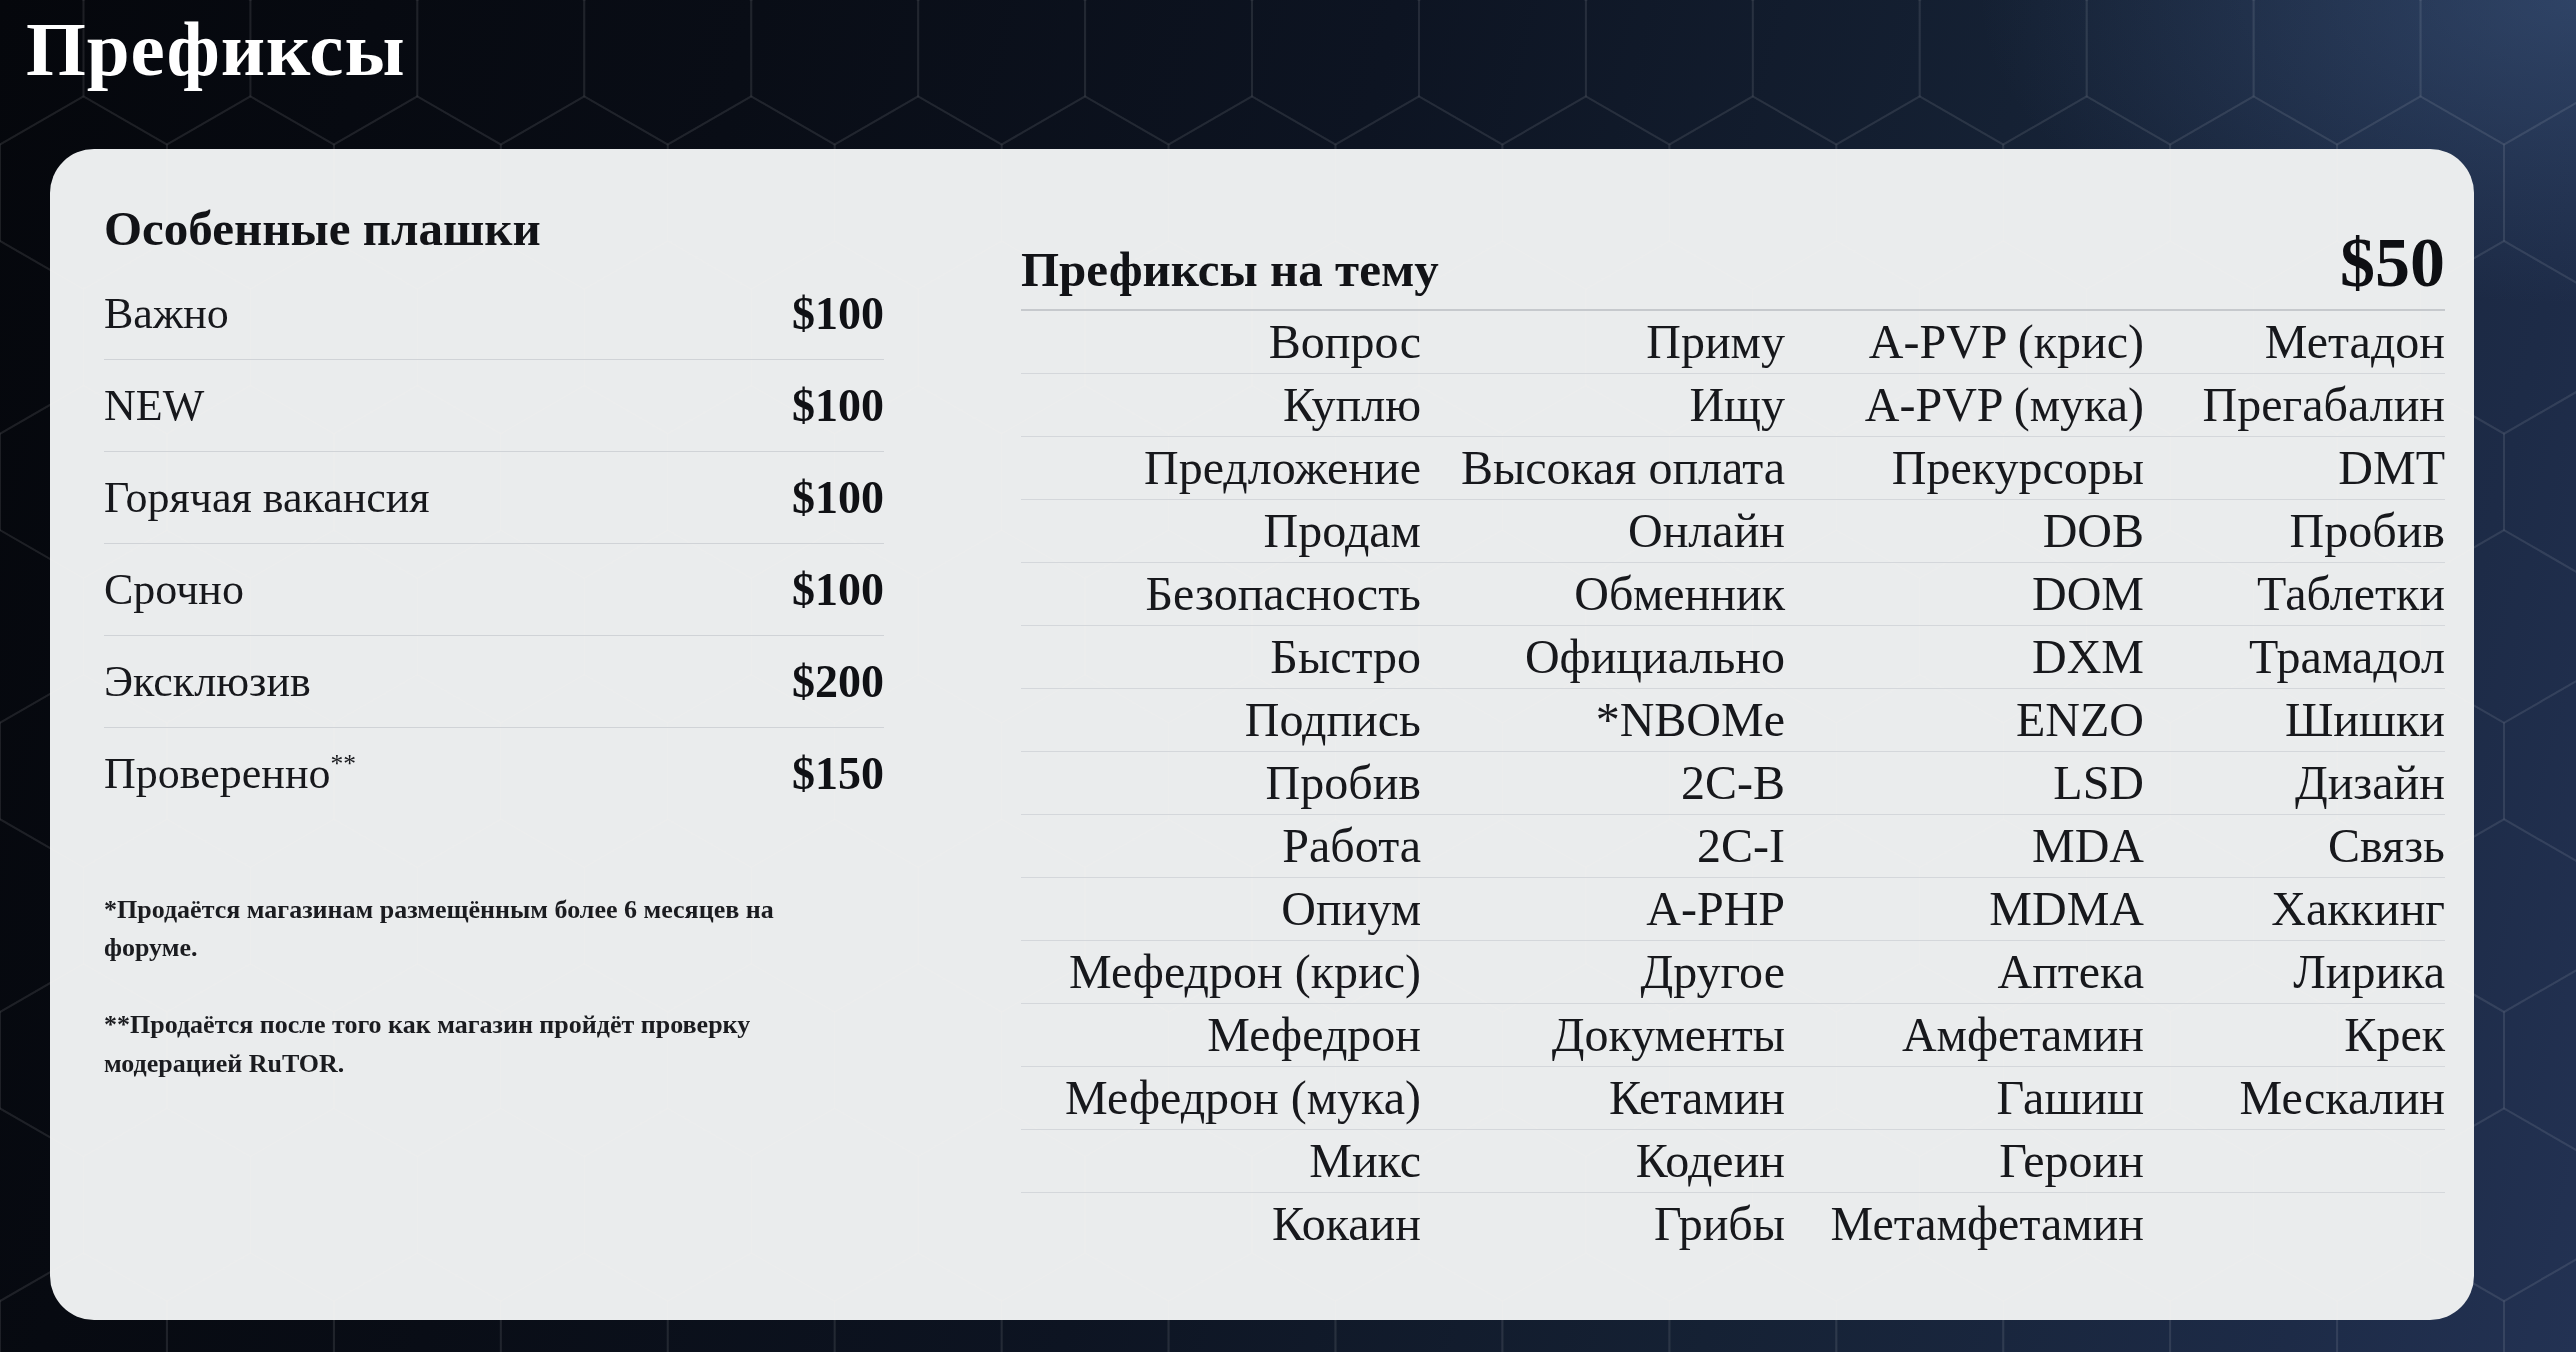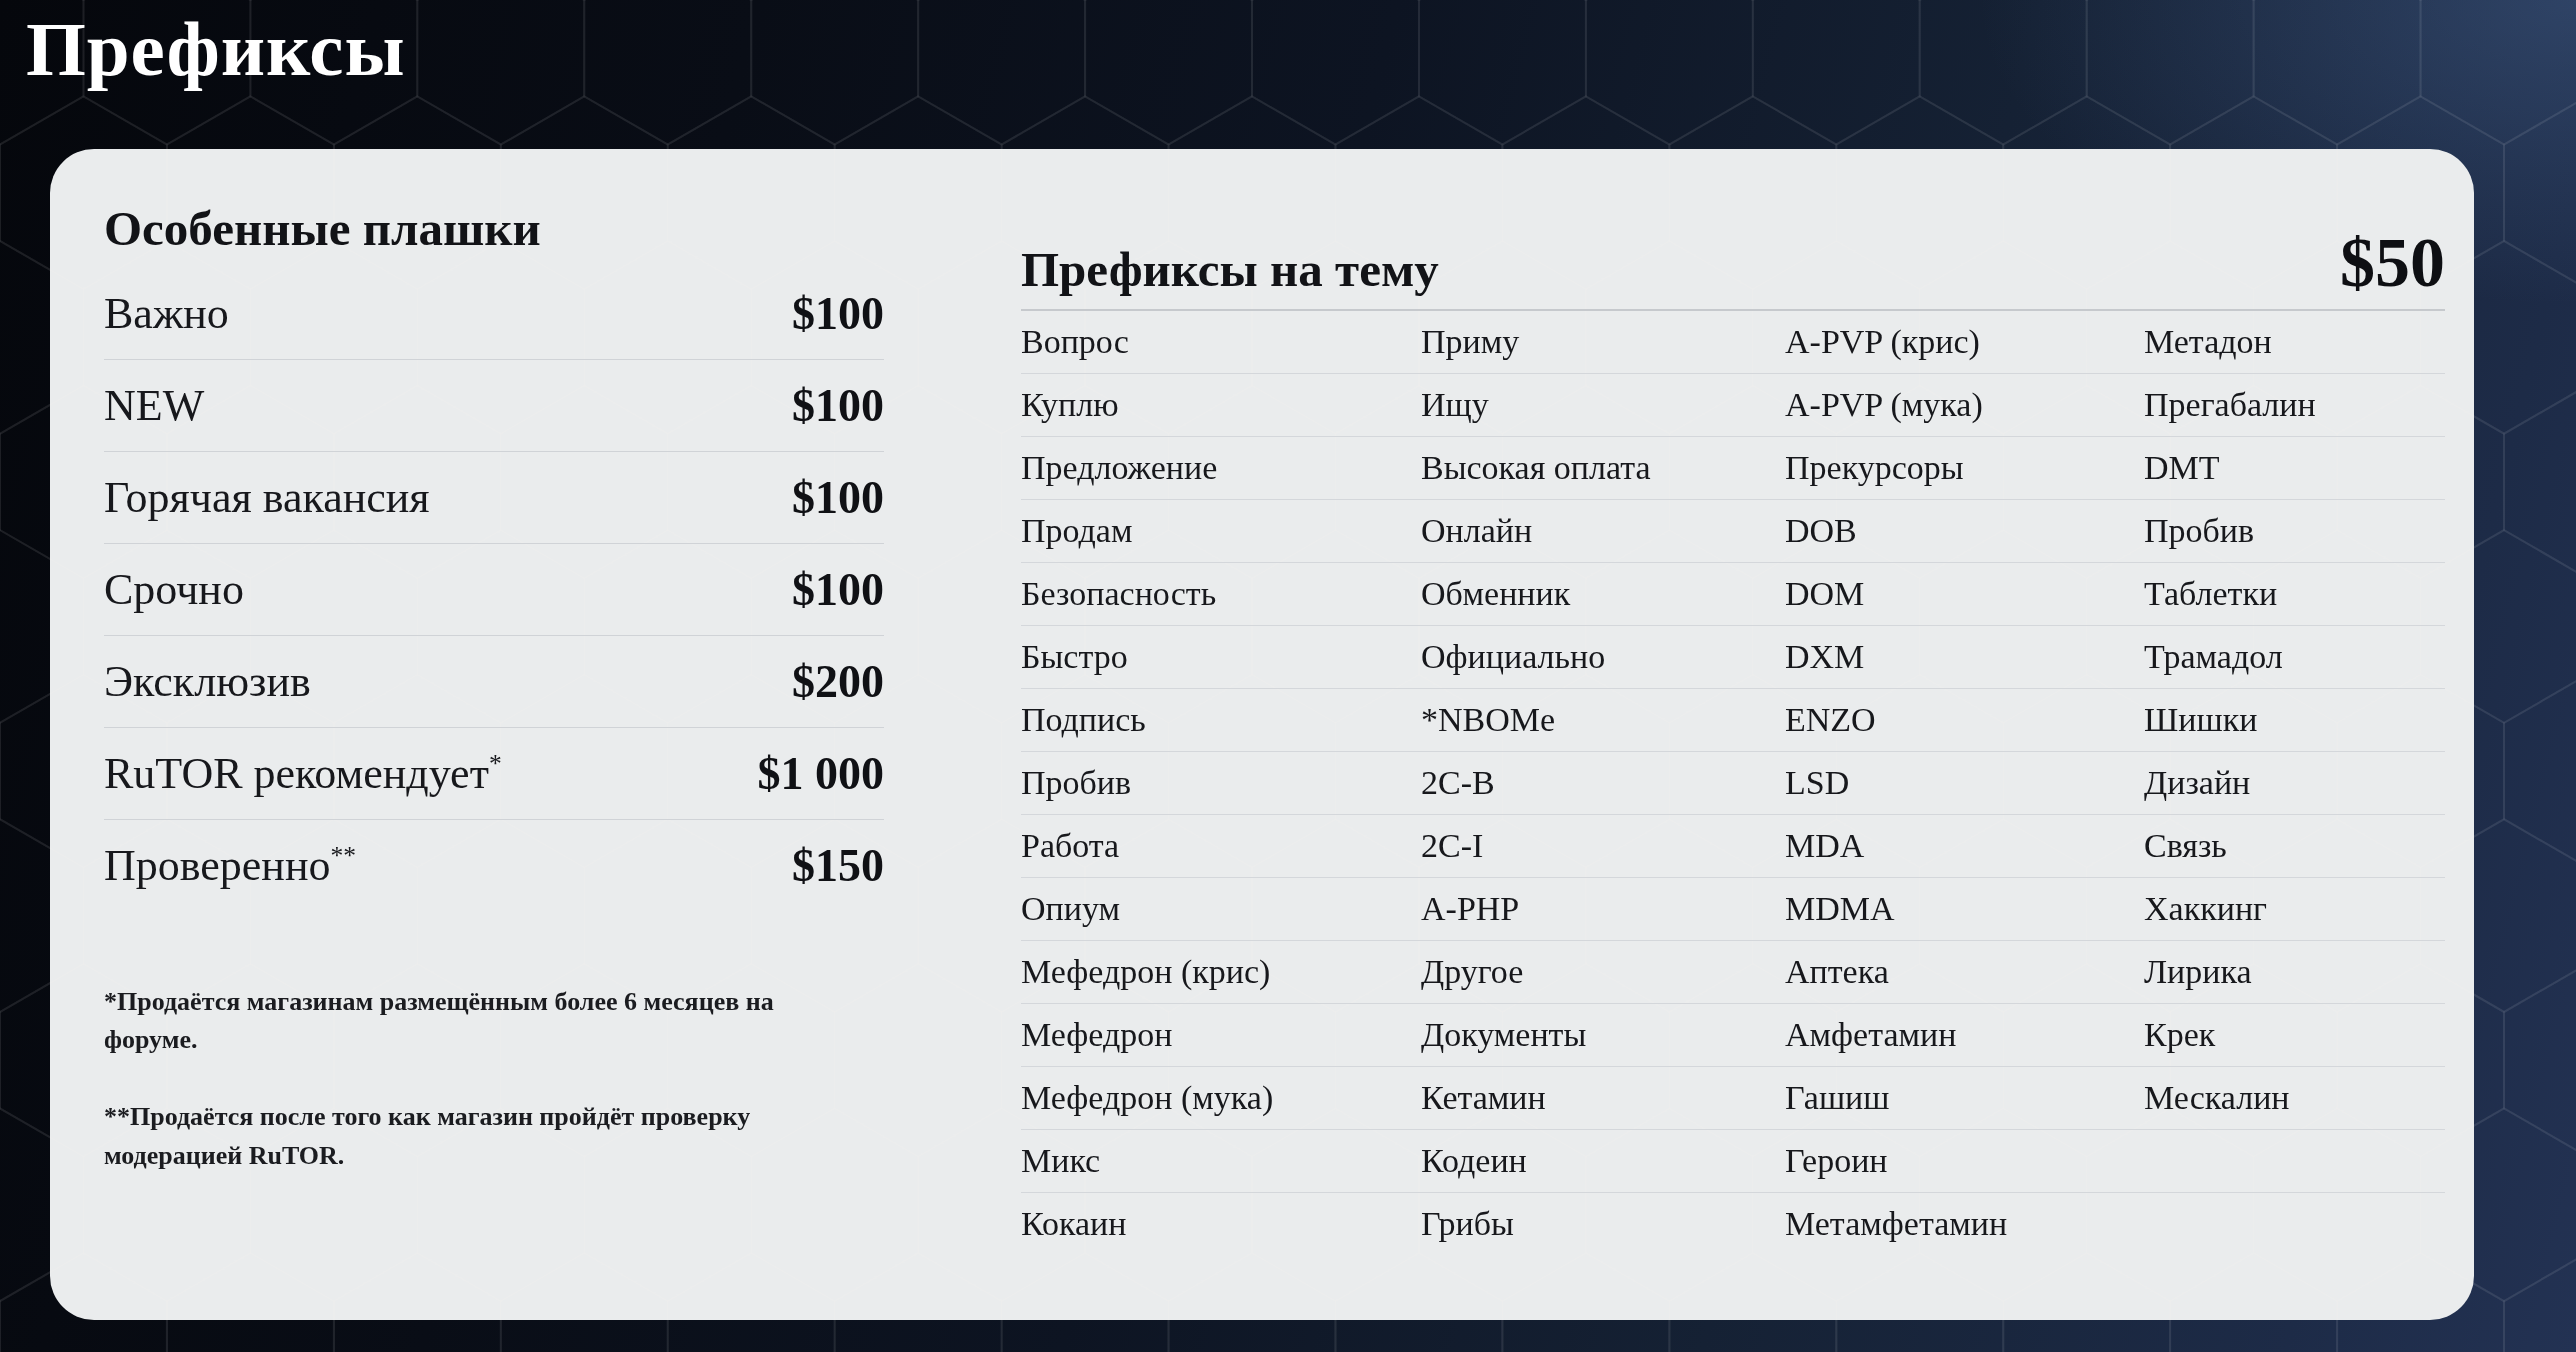--- a/index.html
+++ b/index.html
@@ -106,23 +106,24 @@
   }
   .prefix-grid { width: 100%; }
   .grid-row {
     display: grid;
     grid-template-columns: 400px 364px 359px 1fr;
     height: 62px;
     align-items: center;
   }
   .grid-row:not(:last-child) { border-bottom: 1.8px solid #d4d7db; }
   .grid-cell {
-    font-size: 34px;
+    font-size: 48px;
     color: #17181c;
     white-space: nowrap;
+    text-align: right;
   }
 </style>
 </head>
 <body>
 
 <div class="stage">
 
   <svg class="hex-layer" id="hex-layer" viewBox="0 0 2940 1544" xmlns="http://www.w3.org/2000/svg">
       <polygon points="-95.3,-220.0 0.0,-165.0 0.0,-55.0 -95.3,0.0 -190.5,-55.0 -190.5,-165.0" fill="none" stroke="rgba(255,255,255,0.05)" stroke-width="2.5"></polygon>
       <polygon points="95.3,-220.0 190.5,-165.0 190.5,-55.0 95.3,0.0 -0.0,-55.0 0.0,-165.0" fill="none" stroke="rgba(255,255,255,0.05)" stroke-width="2.5"></polygon>
@@ -329,24 +330,20 @@
         </div>
         <div class="badge-row">
           <span class="badge-label">Срочно</span>
           <span class="badge-price">$100</span>
         </div>
         <div class="badge-row">
           <span class="badge-label">Эксклюзив</span>
           <span class="badge-price">$200</span>
         </div>
         <div class="badge-row">
-          <span class="badge-label">RuTOR рекомендует<sup>*</sup></span>
-          <span class="badge-price">$1 000</span>
-        </div>
-        <div class="badge-row">
           <span class="badge-label">Проверенно<sup>**</sup></span>
           <span class="badge-price">$150</span>
         </div>
       </div>
     <div class="footnotes" id="footnotes">
         <div class="footnote">*Продаётся магазинам размещённым более 6 месяцев на форуме.</div>
         <div class="footnote">**Продаётся после того как магазин пройдёт проверку модерацией RuTOR.</div>
       </div>
   </div>
 

